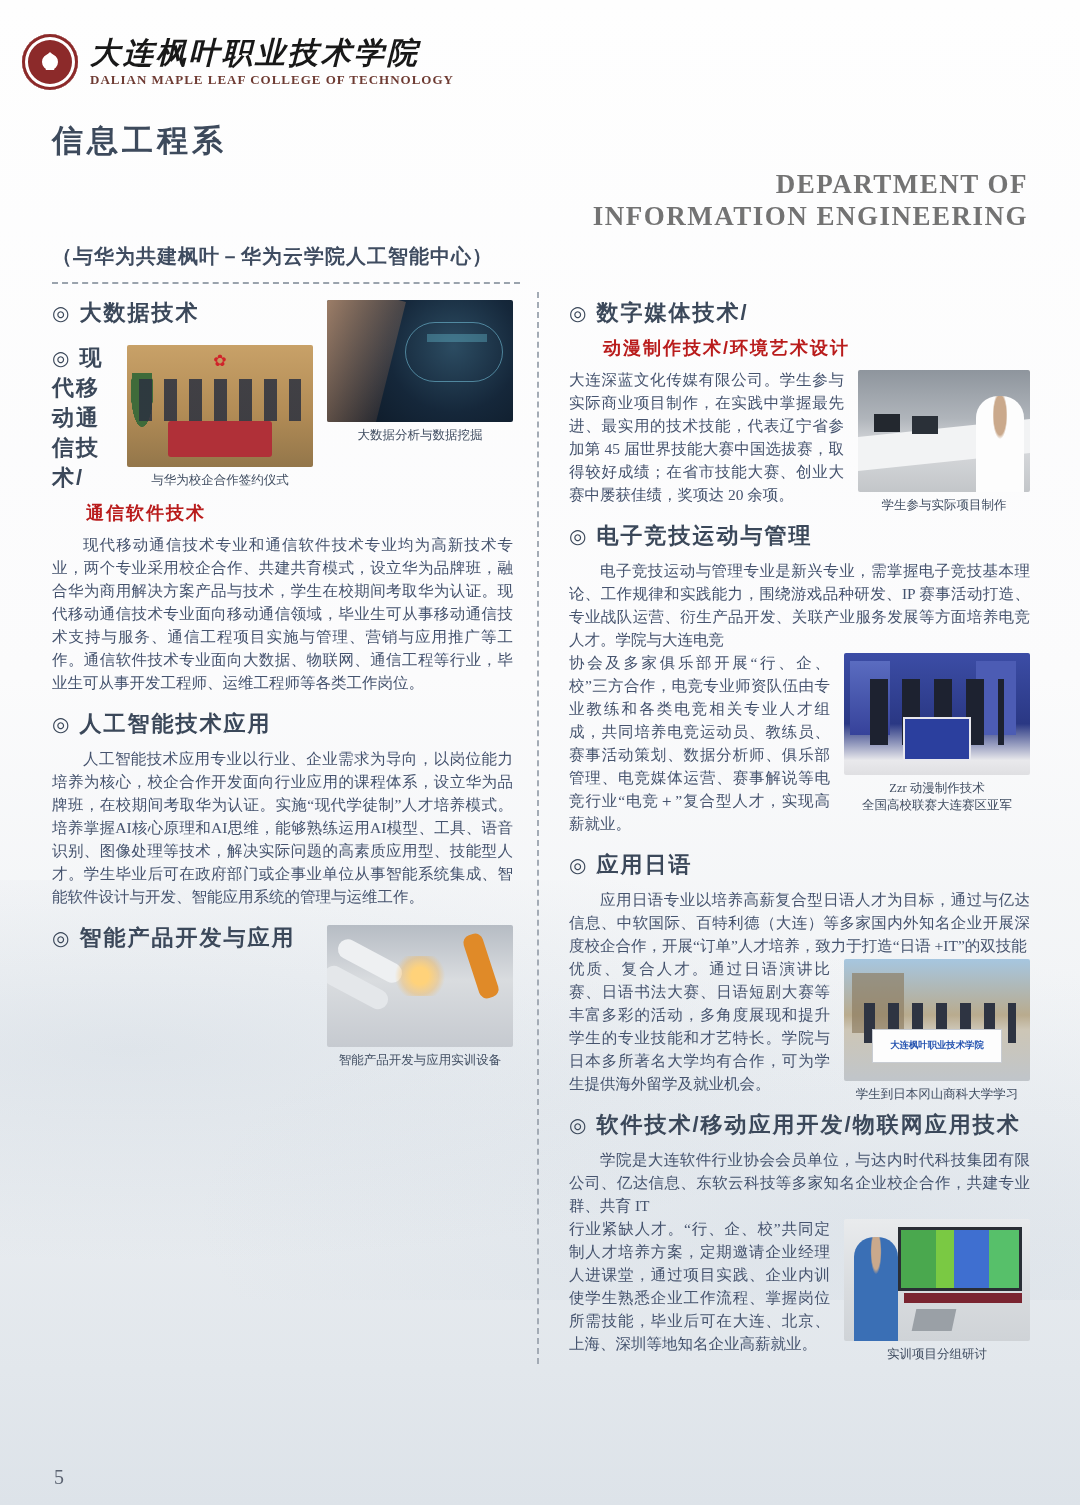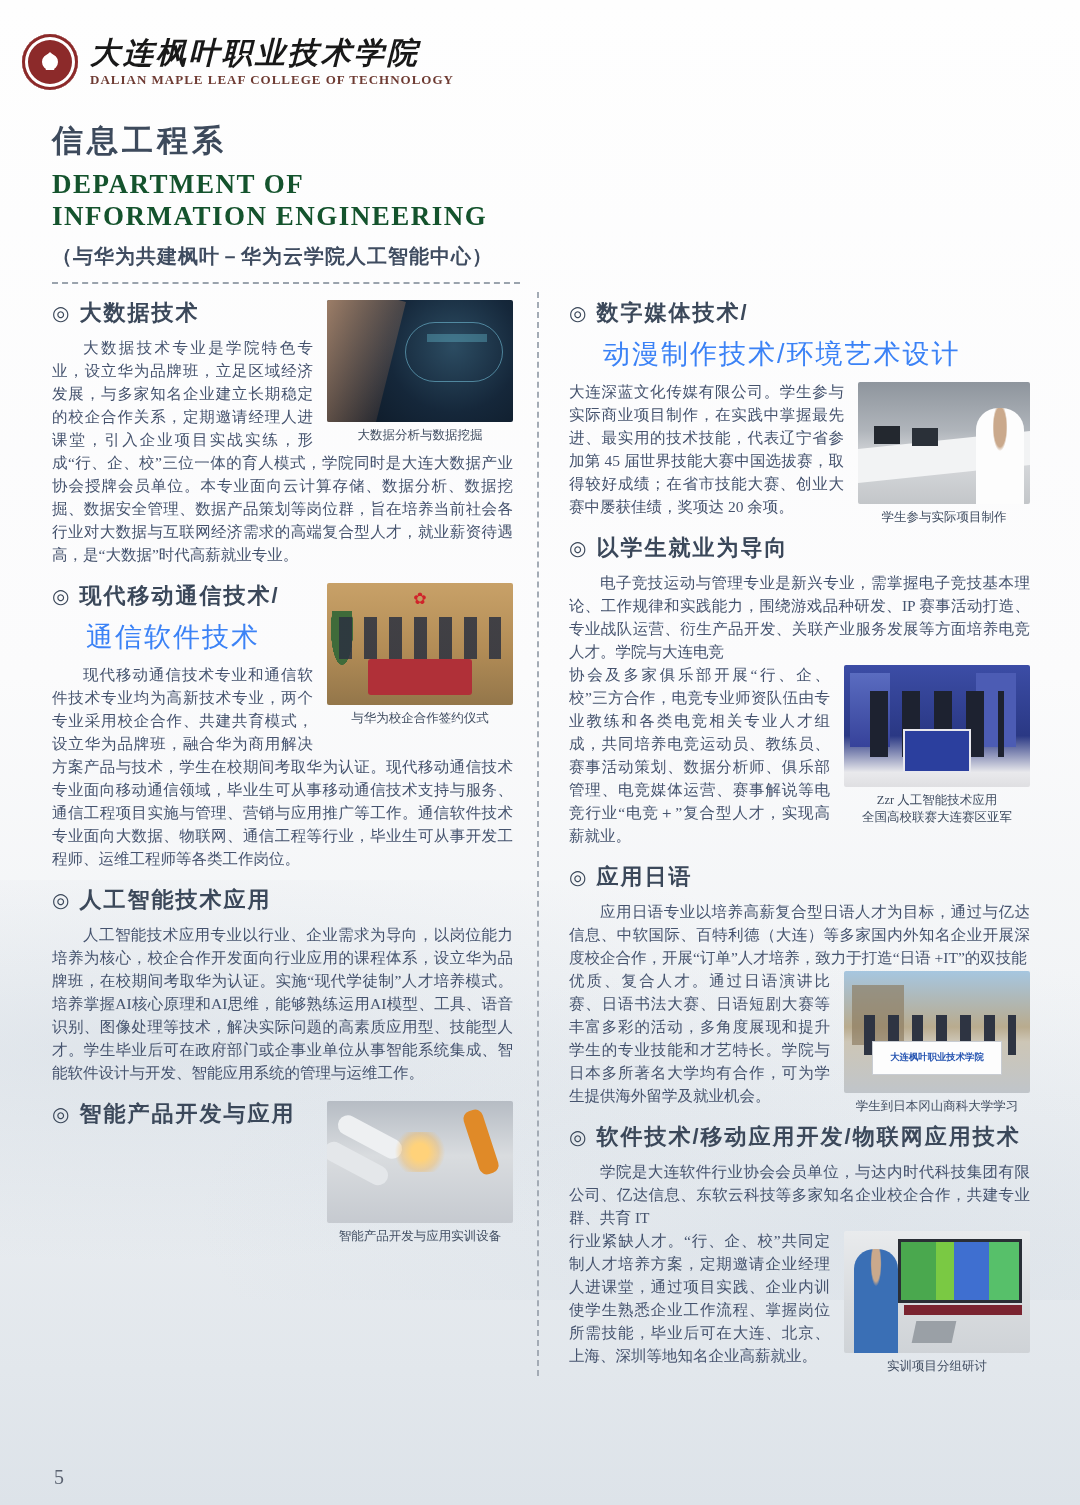--- a/index.html
+++ b/index.html
@@ -16,32 +16,32 @@
   .hdr{padding:34px 52px 0 22px;display:flex;align-items:center;gap:12px;}
   .seal{width:56px;height:56px;border-radius:50%;flex:0 0 56px;
     background:radial-gradient(circle at 50% 45%, #fff 0 26%, #8c2a2a 27% 100%);
     box-shadow:inset 0 0 0 3px #8c2a2a, inset 0 0 0 6px #fff, inset 0 0 0 20px #8c2a2a;position:relative;}
   .seal:after{content:"";position:absolute;left:50%;top:50%;width:14px;height:18px;transform:translate(-50%,-55%);
     background:#fff;clip-path:polygon(50% 0,100% 35%,80% 35%,80% 100%,20% 100%,20% 35%,0 35%);}
   .col-cn{font-size:30px;font-weight:bold;font-style:italic;color:#181818;letter-spacing:3px;line-height:1.1;}
   .col-en{font-size:13px;font-weight:bold;color:#6e3b33;letter-spacing:1px;margin-top:3px;}
   .dept{padding:18px 52px 0 52px;}
   .dept-cn{font-size:31px;font-weight:bold;color:#3d4a5c;letter-spacing:4px;font-family:"Liberation Sans","DejaVu Sans",sans-serif;margin-top:12px;}
-  .dept-en{font-size:27px;font-weight:bold;color:#14532d;letter-spacing:1.5px;line-height:1.2;margin-top:6px;}
+  .dept-en{font-size:27px;font-weight:bold;color:#737373;letter-spacing:1.5px;line-height:1.2;margin-top:6px;text-align:right;}
   .dept-sub{font-size:20px;font-weight:bold;color:#3f4c60;margin-top:10px;letter-spacing:1px;}
   .hdr-dots{width:468px;border:none;border-top:2px dashed #9aa3ad;margin:12px 0 0 52px;}
   
   .cols{display:flex;padding:14px 50px 0 52px;gap:56px;position:relative;}
   .vdiv{position:absolute;left:537px;top:8px;bottom:6px;border-left:2px dashed #a3abb5;}
   .col{width:461px;}
   .sec{margin-bottom:15px;overflow:visible;}
   .st{margin:0 0 8px 0;font-size:22px;font-weight:bold;color:#3b485a;letter-spacing:2px;
       font-family:"Liberation Sans","DejaVu Sans",sans-serif;}
   .st .blt{font-size:20px;margin-right:8px;color:#3b485a;font-weight:normal;}
-  .st2{font-size:27px;font-weight:normal;color:#3b82f6;letter-spacing:2px;margin:2px 0 8px 34px;
+  .st2{font-size:18px;font-weight:bold;color:#b91c1c;letter-spacing:2px;margin:2px 0 8px 34px;
       font-family:"Liberation Sans","DejaVu Sans",sans-serif;}
   .body{margin:0;font-size:15.5px;line-height:23px;text-align:justify;color:#45536e;}
   .ind{text-indent:2em;}
   .cont{text-indent:0;}
   figure.ph{float:right;margin:2px 0 6px 14px;width:186px;}
   figure.ph.w170{width:172px;}
   .photo{width:100%;height:122px;position:relative;overflow:hidden;border-radius:2px;}
   figcaption{font-size:12.5px;color:#3f4c60;text-align:center;margin-top:5px;line-height:1.35;}
   figcaption span{display:block;}
   
@@ -119,21 +119,20 @@
     <section class="sec">
       <figure class="ph">
         <div class="photo p-bigdata">
           <div class="hand"></div>
           <div class="cloud"></div>
           <div class="cloud2"></div>
         </div>
         <figcaption>大数据分析与数据挖掘</figcaption>
       </figure>
       <h3 class="st"><span class="blt">◎</span><span>大数据技术</span></h3>
-      <p class="body ind">大数据技术专业是学院特色专业，设立华为品牌班，立足区域经济发展，与多家知名企业建立长期稳定的校企合作关系，定期邀请经理人进课堂，引入企业项目实战实练，形成“行、企、校”三位一体的育人模式，学院同时是大连大数据产业协会授牌会员单位。本专业面向云计算存储、数据分析、数据挖掘、数据安全管理、数据产品策划等岗位群，旨在培养当前社会各行业对大数据与互联网经济需求的高端复合型人才，就业薪资待遇高，是“大数据”时代高薪就业专业。</p>
     </section>
 
     <section class="sec">
       <figure class="ph">
         <div class="photo p-sign">
           <div class="flower">✿</div>
           <div class="plant"></div>
           <div class="people"></div>
           <div class="table"></div>
         </div>
@@ -173,30 +172,30 @@
           <div class="desk"></div>
           <div class="mon"></div>
           <div class="person"></div>
         </div>
         <figcaption>学生参与实际项目制作</figcaption>
       </figure>
       <p class="body cont">大连深蓝文化传媒有限公司。学生参与实际商业项目制作，在实践中掌握最先进、最实用的技术技能，代表辽宁省参加第 45 届世界技能大赛中国选拔赛，取得较好成绩；在省市技能大赛、创业大赛中屡获佳绩，奖项达 20 余项。</p>
     </section>
 
     <section class="sec">
-      <h3 class="st"><span class="blt">◎</span><span>以学生就业为导向</span></h3>
+      <h3 class="st"><span class="blt">◎</span><span>电子竞技运动与管理</span></h3>
       <p class="body ind">电子竞技运动与管理专业是新兴专业，需掌握电子竞技基本理论、工作规律和实践能力，围绕游戏品种研发、IP 赛事活动打造、专业战队运营、衍生产品开发、关联产业服务发展等方面培养电竞人才。学院与大连电竞</p>
       <figure class="ph">
         <div class="photo p-esport">
           <div class="poster"></div>
           <div class="figs"></div>
           <div class="board"></div>
         </div>
         <figcaption>
-          <span>Zzr 人工智能技术应用</span>
+          <span>Zzr 动漫制作技术</span>
           <span>全国高校联赛大连赛区亚军</span>
         </figcaption>
       </figure>
       <p class="body cont">协会及多家俱乐部开展“行、企、校”三方合作，电竞专业师资队伍由专业教练和各类电竞相关专业人才组成，共同培养电竞运动员、教练员、赛事活动策划、数据分析师、俱乐部管理、电竞媒体运营、赛事解说等电竞行业“电竞＋”复合型人才，实现高薪就业。</p>
     </section>
 
     <section class="sec">
       <h3 class="st"><span class="blt">◎</span><span>应用日语</span></h3>
       <p class="body ind">应用日语专业以培养高薪复合型日语人才为目标，通过与亿达信息、中软国际、百特利德（大连）等多家国内外知名企业开展深度校企合作，开展“订单”人才培养，致力于打造“日语 +IT”的双技能</p>
       <figure class="ph">

